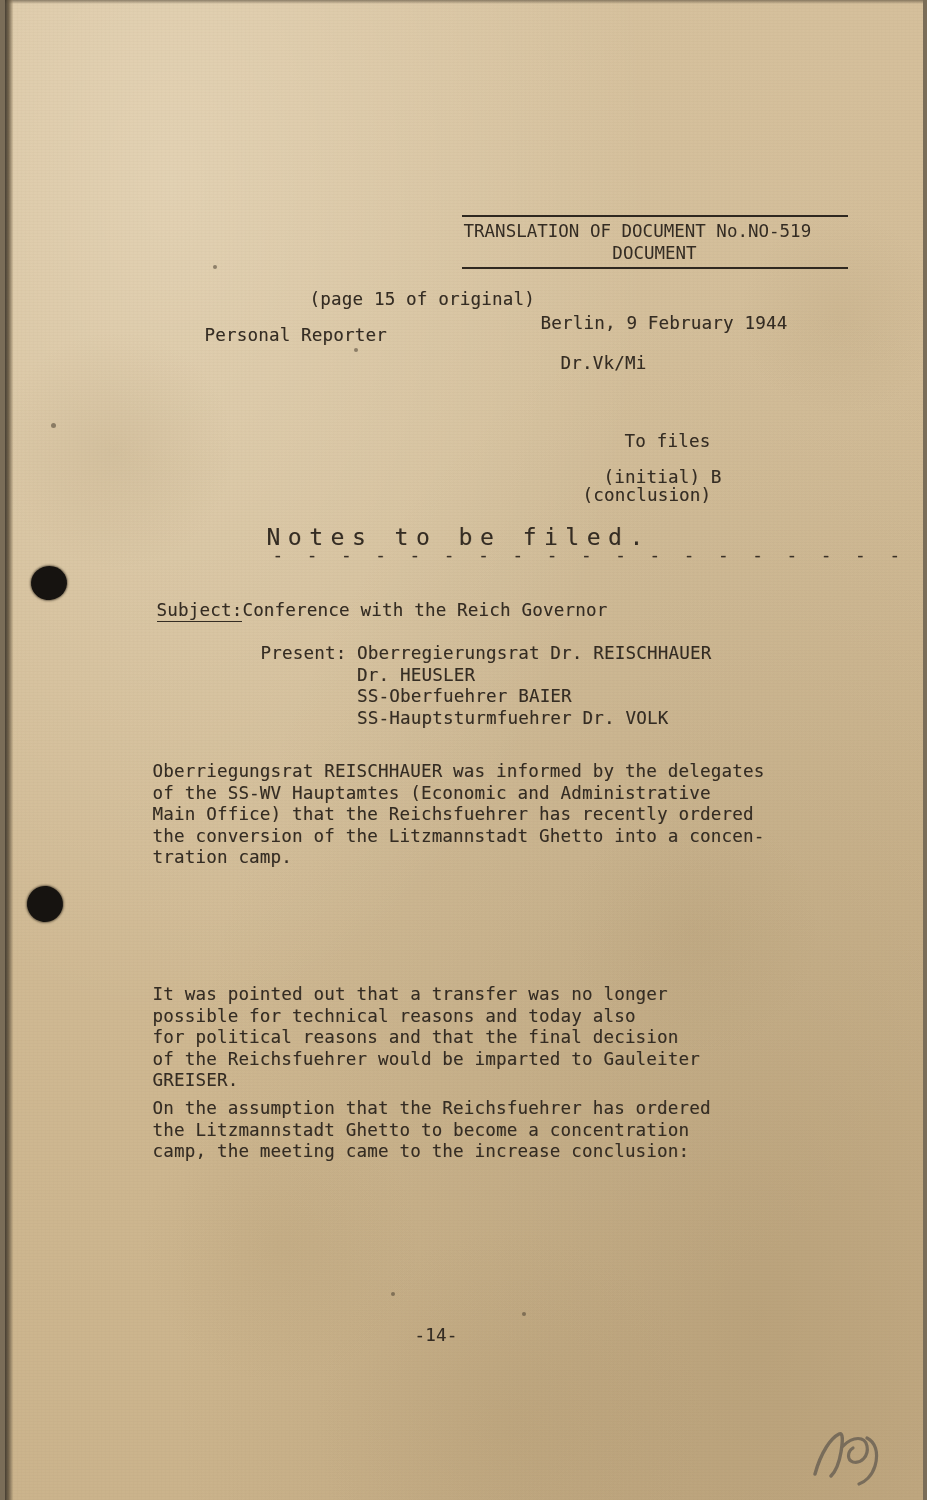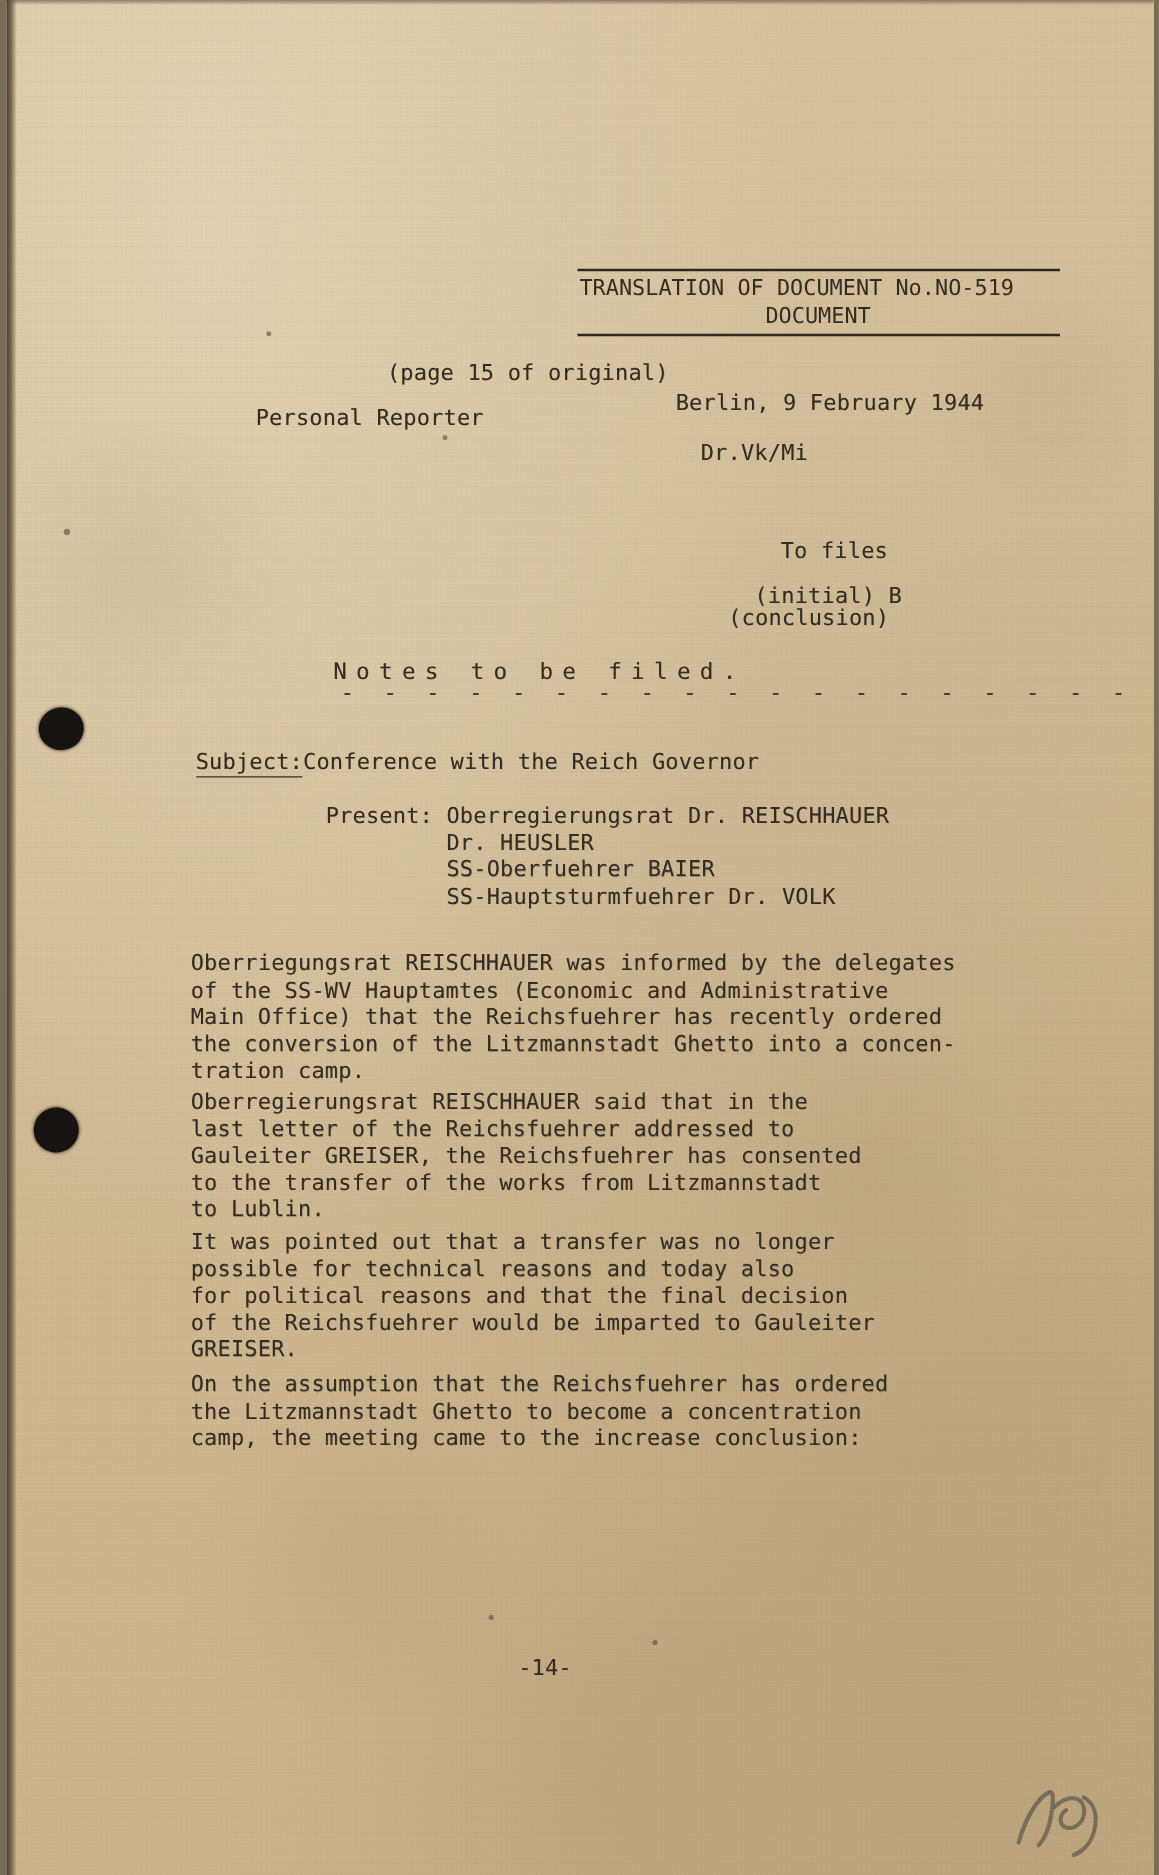--- a/index.html
+++ b/index.html
@@ -118,21 +118,21 @@
   .ref-initials     { left: 556px; top: 353px; }
 
   .to-files         { left: 620px; top: 431px; }
   .initial-b        { left: 578px; top: 467px; margin-left: 21px; }
   .handwritten-note { left: 578px; top: 485px; }
 
   .notes-heading {
     left: 262px;
     top: 527px;
     letter-spacing: 7.5px;
-    font-size: 18px;
+    font-size: 23px;
   }
   .notes-dashes {
     left: 268px;
     top: 545px;
     letter-spacing: 6.6px;
     font-size: 17.5px;
     color: #3a3128;
   }
 
   .subject-line { left: 152px; top: 600px; }
@@ -219,25 +219,20 @@
 of the SS-WV Hauptamtes (Economic and Administrative
 Main Office) that the Reichsfuehrer has recently ordered
 the conversion of the Litzmannstadt Ghetto into a concen-
 tration camp.</div>
 
   <div class="typed present-block">Present: Oberregierungsrat Dr. REISCHHAUER
          Dr. HEUSLER
          SS-Oberfuehrer BAIER
          SS-Hauptsturmfuehrer Dr. VOLK</div>
 
-  <div class="typed para p2">Oberregierungsrat REISCHHAUER said that in the
-last letter of the Reichsfuehrer addressed to
-Gauleiter GREISER, the Reichsfuehrer has consented
-to the transfer of the works from Litzmannstadt
-to Lublin.</div>
 
   <div class="typed para p3">It was pointed out that a transfer was no longer
 possible for technical reasons and today also
 for political reasons and that the final decision
 of the Reichsfuehrer would be imparted to Gauleiter
 GREISER.</div>
 
   <div class="typed para p4">On the assumption that the Reichsfuehrer has ordered
 the Litzmannstadt Ghetto to become a concentration
 camp, the meeting came to the increase conclusion:</div>

